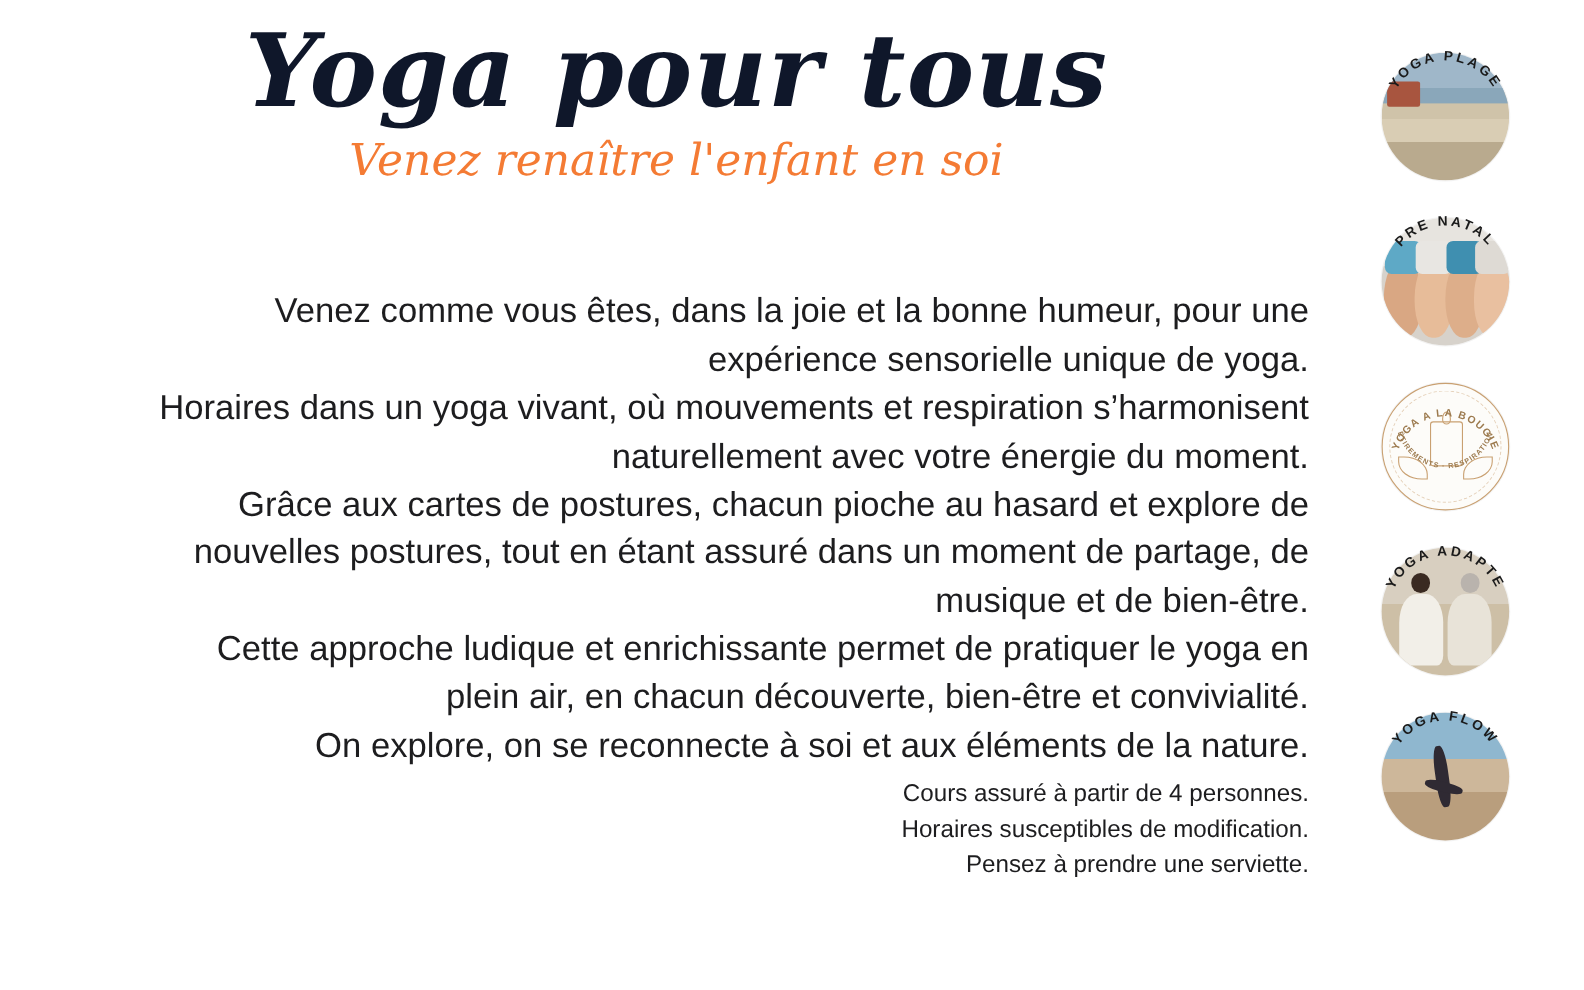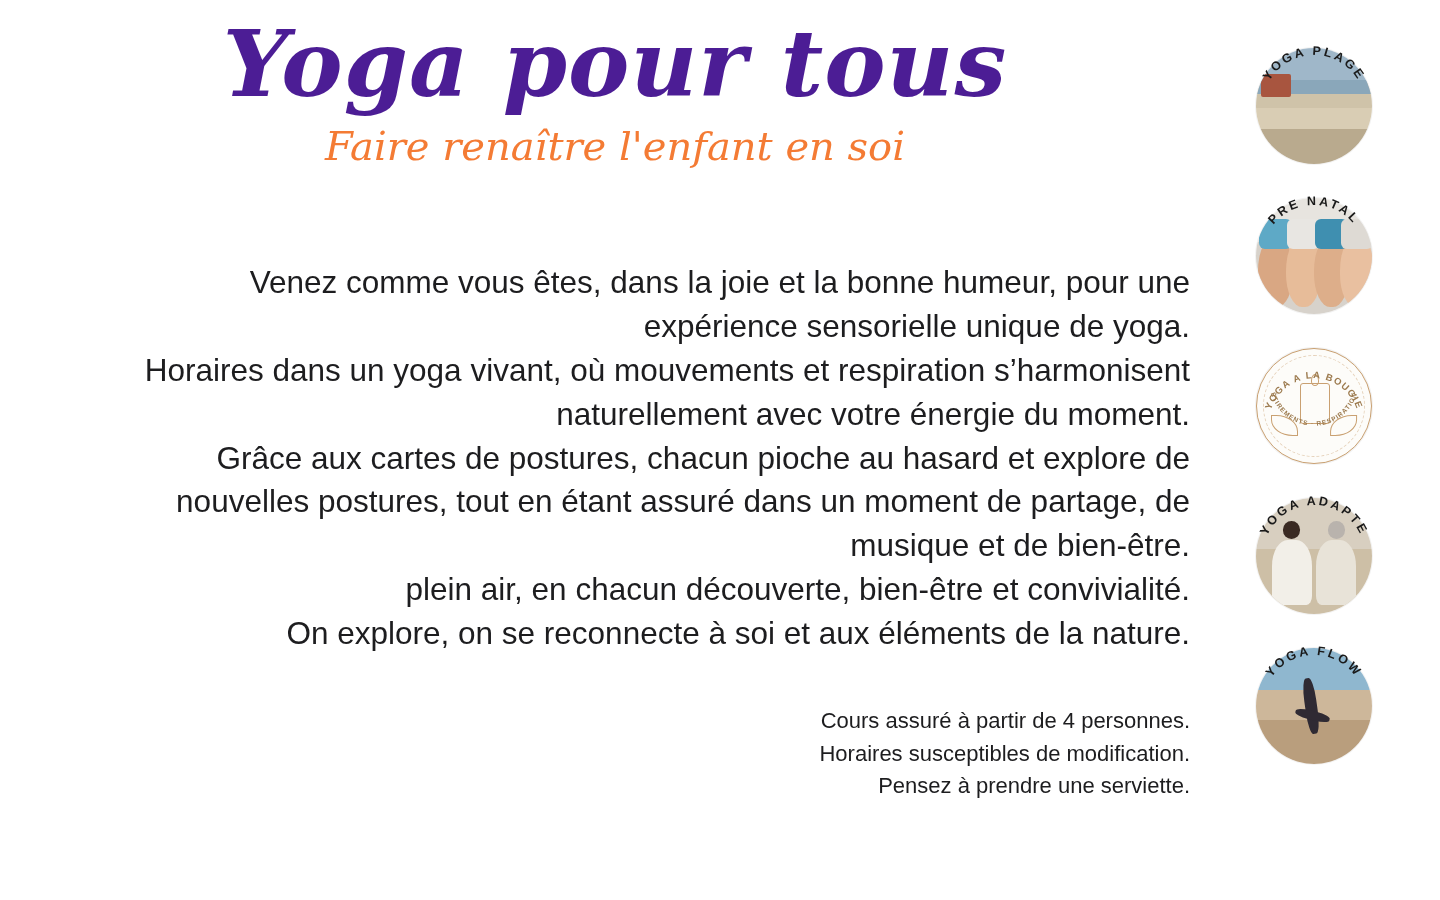--- a/index.html
+++ b/index.html
@@ -28,21 +28,21 @@
     top: 18px;
     width: 1230px;
     text-align: center;
   }
   .title {
     font-family: "DejaVu Serif", serif;
     font-style: italic;
     font-weight: 700;
     font-size: 92px;
     line-height: 1.0;
-    color: #4c1d95;
+    color: #0f172a;
     letter-spacing: 1px;
     margin: 0;
     padding: 0;
     white-space: nowrap;
   }
   .subtitle {
     font-family: "DejaVu Serif", serif;
     font-style: italic;
     font-weight: 400;
     font-size: 40px;
@@ -268,31 +268,32 @@
     transform: rotate(14deg);
   }
 </style>
 </head>
 <body>
 
 <div class="page">
 
   <div class="header">
     <h1 class="title">Yoga pour tous</h1>
-    <div class="subtitle">Faire renaître l'enfant en soi</div>
+    <div class="subtitle">Venez renaître l'enfant en soi</div>
   </div>
 
   <div class="body-copy">
     <p>Venez comme vous êtes, dans la joie et la bonne humeur, pour une</p>
     <p>expérience sensorielle unique de yoga.</p>
     <p>Horaires dans un yoga vivant, où mouvements et respiration s’harmonisent</p>
     <p>naturellement avec votre énergie du moment.</p>
     <p>Grâce aux cartes de postures, chacun pioche au hasard et explore de</p>
     <p>nouvelles postures, tout en étant assuré dans un moment de partage, de</p>
     <p>musique et de bien-être.</p>
+    <p>Cette approche ludique et enrichissante permet de pratiquer le yoga en</p>
     <p>plein air, en chacun découverte, bien-être et convivialité.</p>
     <p>On explore, on se reconnecte à soi et aux éléments de la nature.</p>
   </div>
 
   <div class="notes">
     <p>Cours assuré à partir de 4 personnes.</p>
     <p>Horaires susceptibles de modification.</p>
     <p>Pensez à prendre une serviette.</p>
   </div>
 

